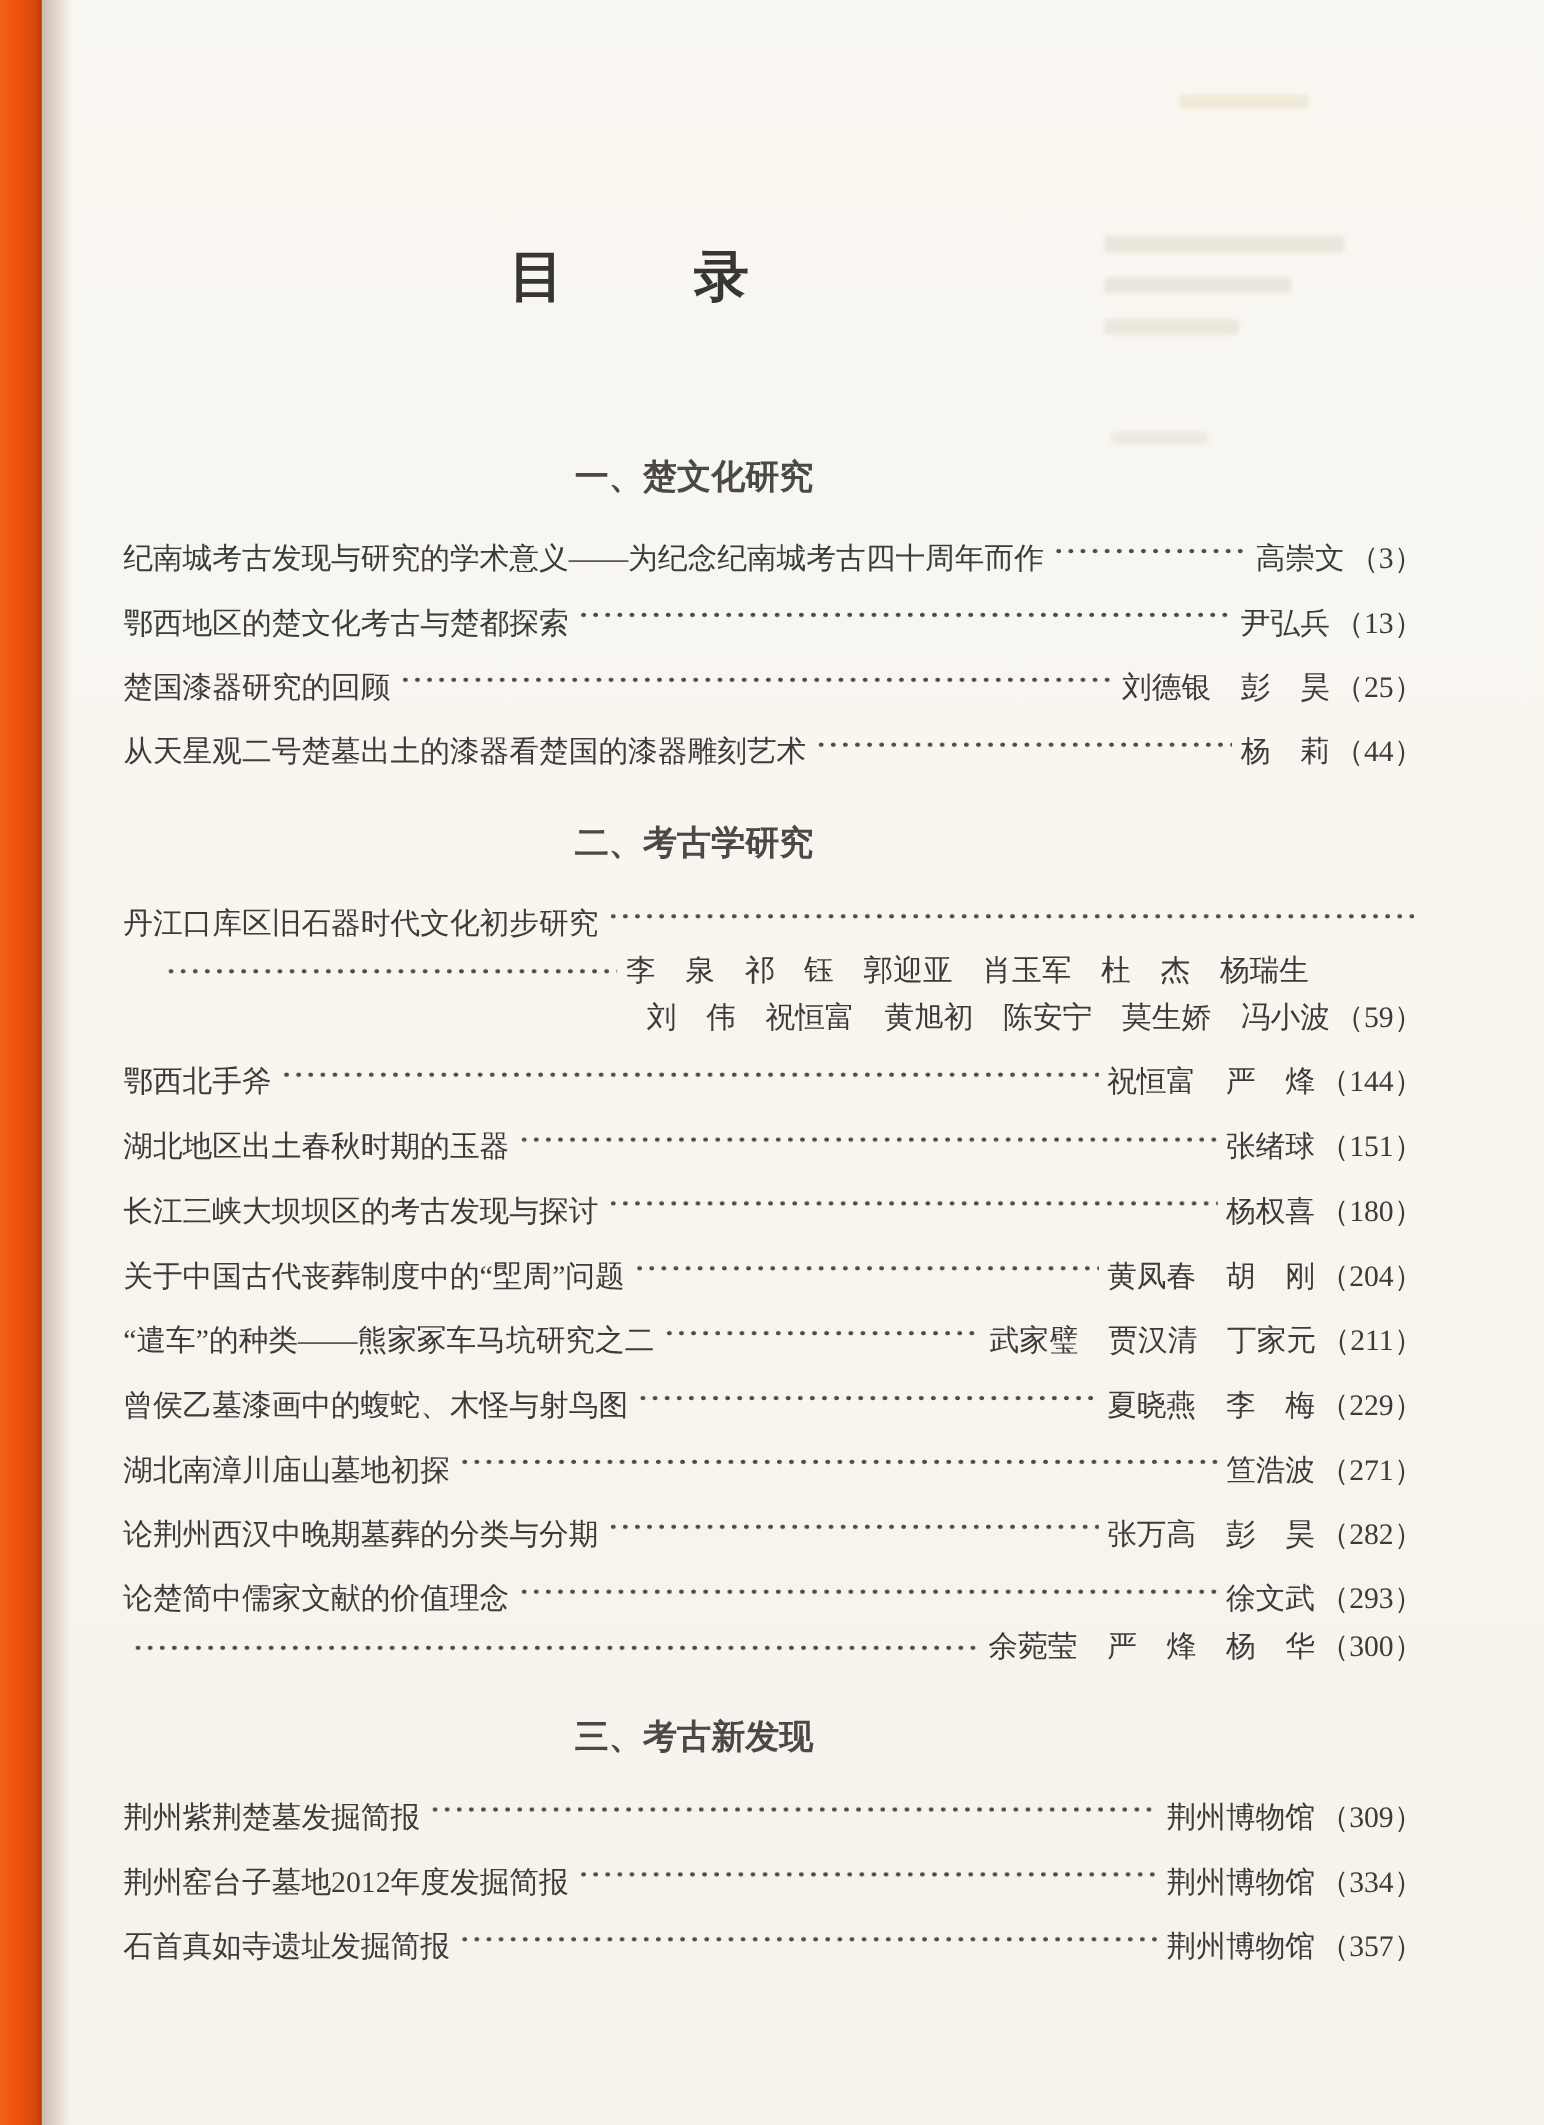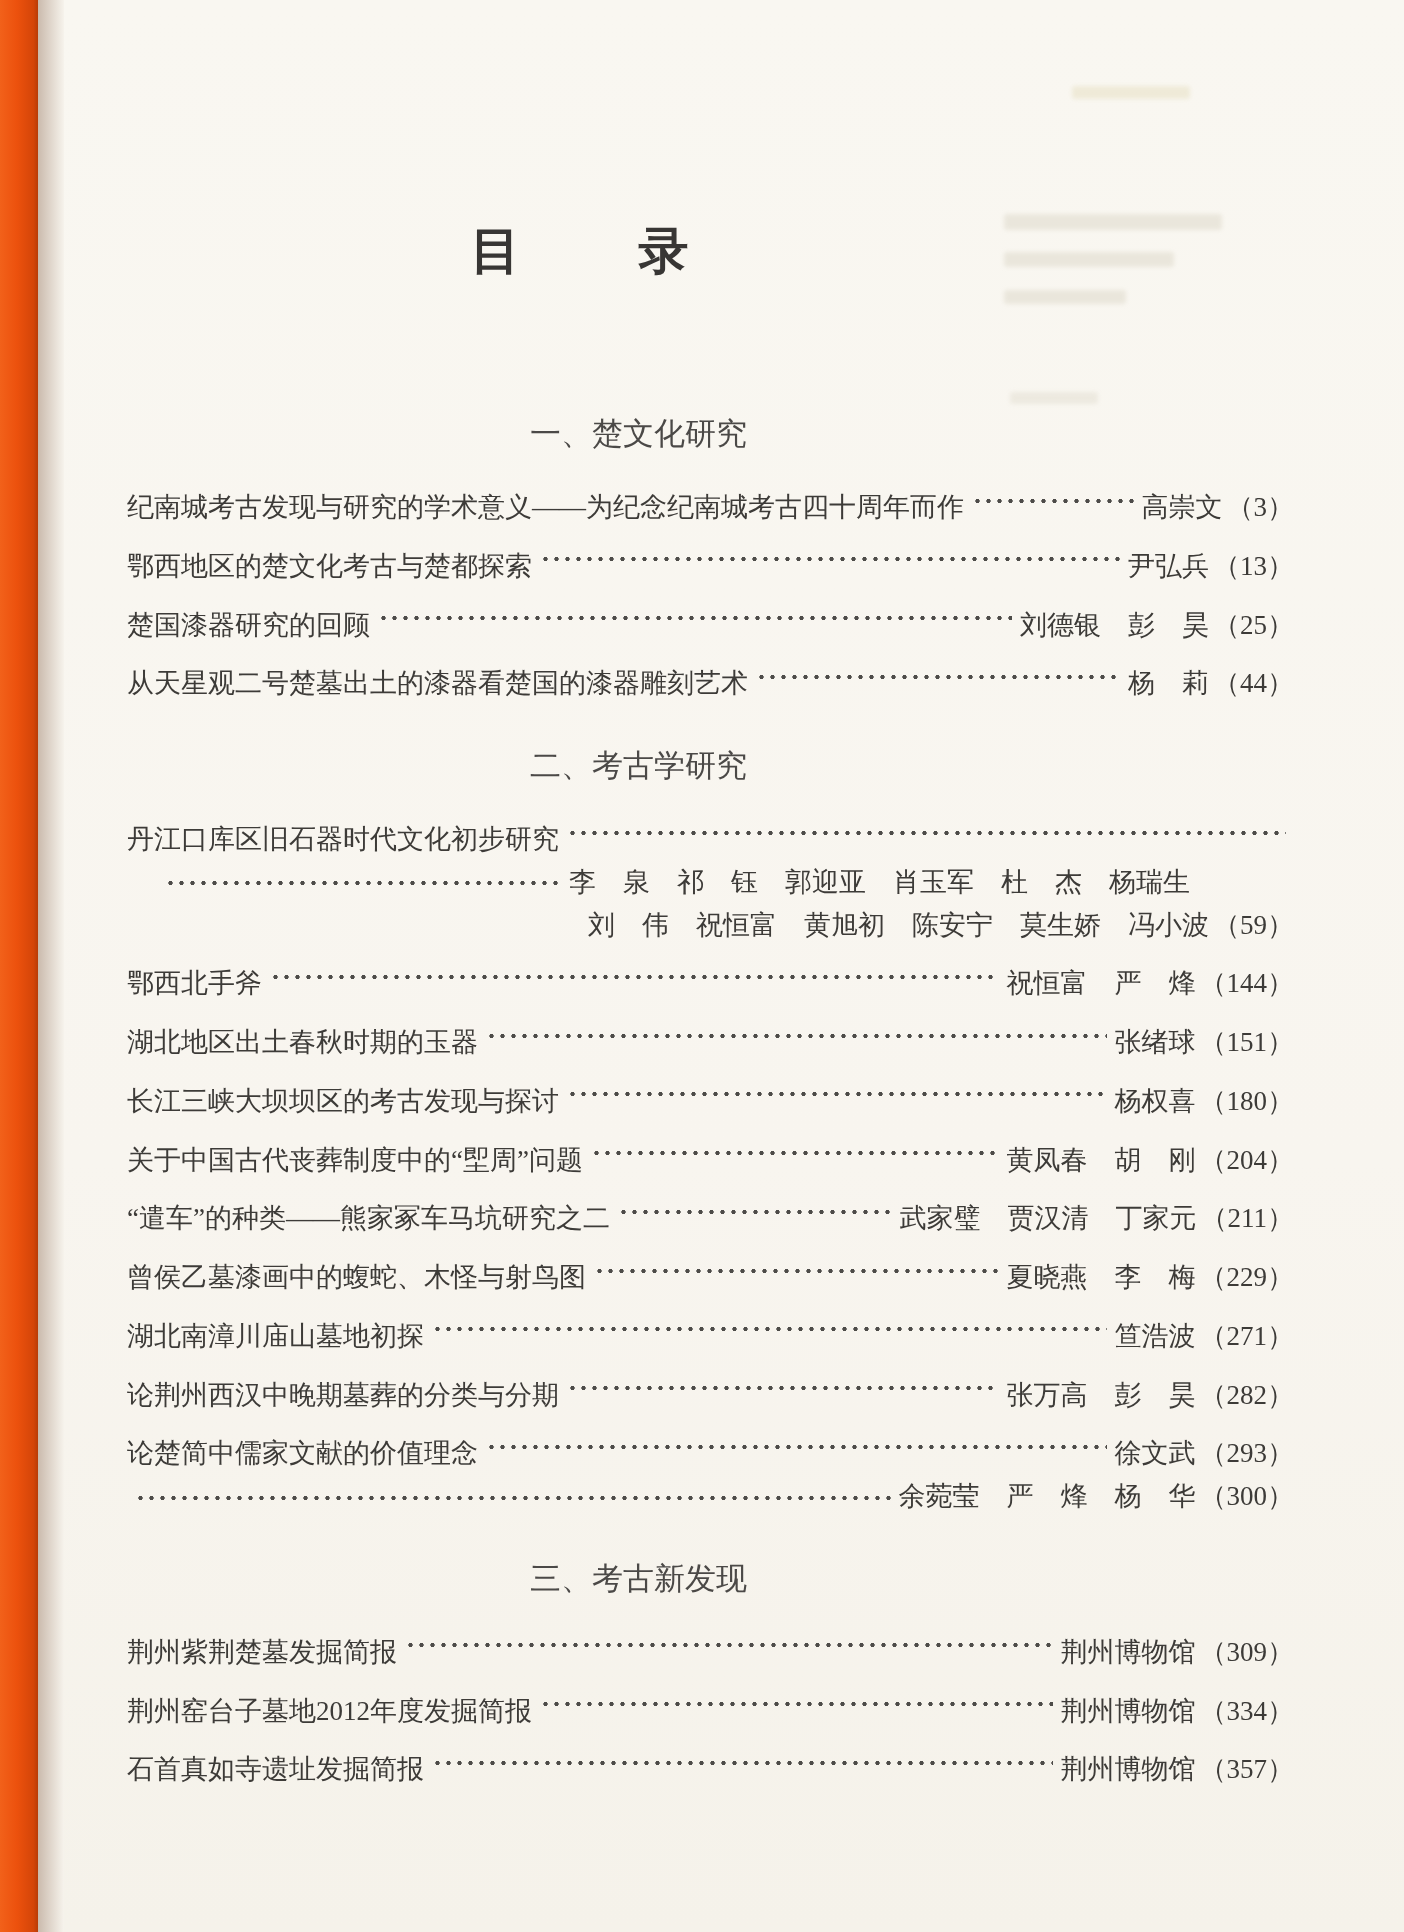--- a/index.html
+++ b/index.html
@@ -15,33 +15,33 @@
   }
   .spine-shadow{
     position:absolute;left:38px;top:0;width:26px;height:100%;
     background:linear-gradient(90deg,rgba(90,40,10,0.28),rgba(90,40,10,0.0));
   }
   .page{
     position:absolute;left:64px;top:0;right:0;bottom:0;
     background:linear-gradient(180deg,#f9f7f1 0%,#f8f5ef 60%,#f5f2ea 100%);
   }
   .content{
-    position:absolute;left:63px;right:110px;top:0;
+    position:absolute;left:48px;right:110px;top:0;
     color:#3d3b38;
   }
   .doc-title{
     margin-top:218px;
     font-size:50px;font-weight:700;color:#39373400;
     color:#383634;text-align:center;letter-spacing:6px;
     transform:translateX(-128px);
     white-space:pre;
   }
   .section-heading{
     font-family:"Liberation Sans","DejaVu Sans",sans-serif;
-    font-weight:400;font-size:31px;color:#4b4947;
+    font-weight:700;font-size:31px;color:#4b4947;
     text-align:center;transform:translateX(-72px);
     margin:44px 0 20px 0;
   }
   .section-heading.first{margin-top:128px;}
   .toc-row{
     display:flex;align-items:baseline;
     font-size:27px;line-height:1.25;margin:9px 0;
     white-space:nowrap;
   }
   .t{flex:0 0 auto;margin-top:16px;}

